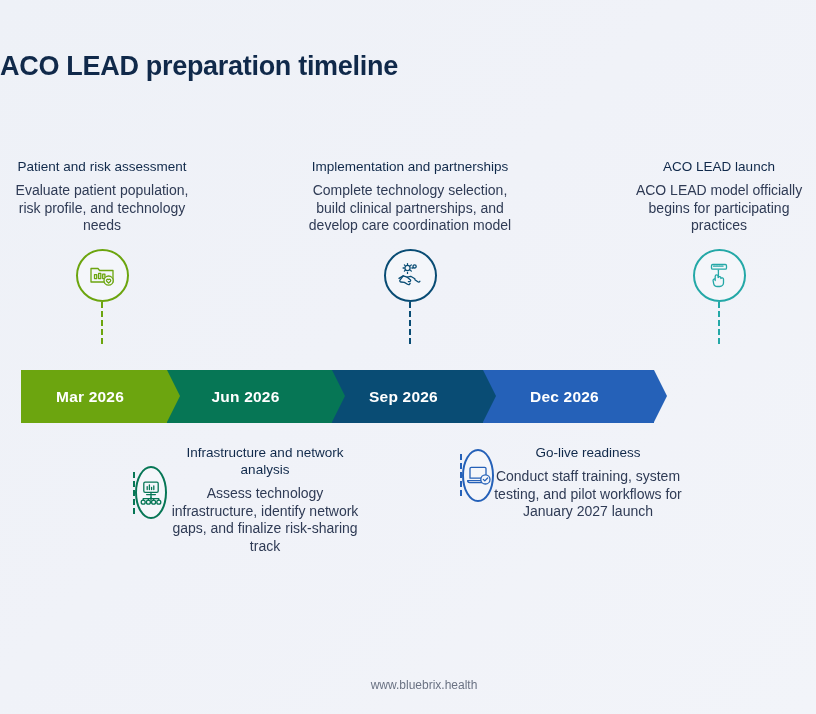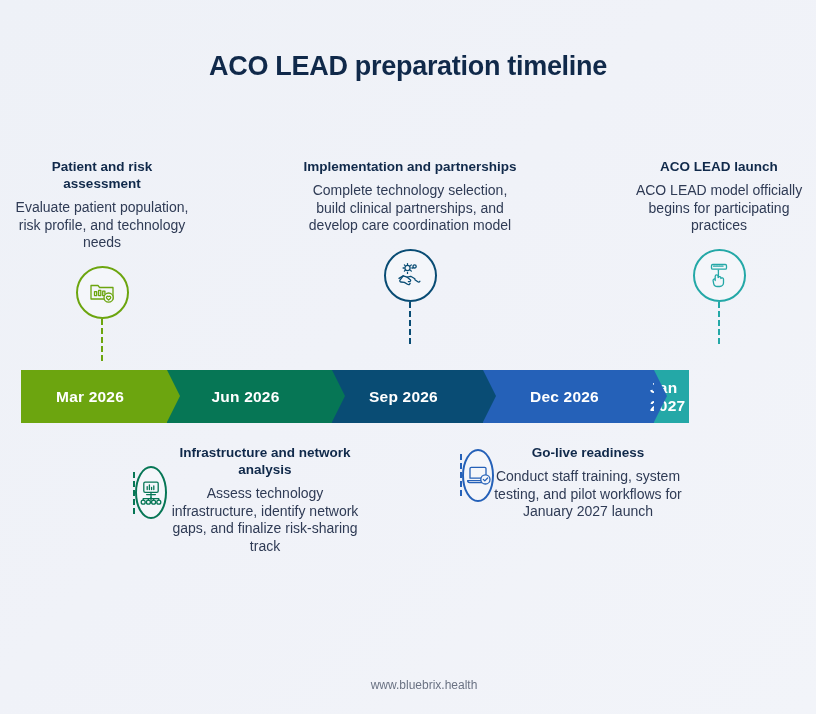--- a/index.html
+++ b/index.html
@@ -21,21 +21,21 @@
     height: 714px;
     background: linear-gradient(135deg, #eef1f7 0%, #f0f2f8 45%, #f2f4f9 100%);
   }
 
   
   .title-block {
     position: absolute;
     top: 50px;
     left: 0;
     width: 816px;
-    text-align: center;
+    text-align: left;
   }
   .title-line {
     font-size: 27px;
     font-weight: bold;
     color: #10294a;
     letter-spacing: -0.3px;
     line-height: 33px;
   }
 
   
@@ -85,21 +85,21 @@
   .segment.s4 .seg-label,
   .segment.s5 .seg-label { color: #ffffff; }
 
   
   .milestone {
     position: absolute;
     text-align: center;
   }
   .m-title {
     font-size: 13.5px;
-    font-weight: bold;
+    font-weight: normal;
     color: #10294a;
     line-height: 17px;
   }
   .m-desc {
     font-size: 14px;
     color: #2f3b55;
     line-height: 17.5px;
     margin-top: 7px;
   }
   .icon-circle {
@@ -218,23 +218,20 @@
       <span class="seg-label">Jun 2026</span>
       <span class="arrow"></span>
     </div>
     <div class="segment s3">
       <span class="seg-label">Sep 2026</span>
       <span class="arrow"></span>
     </div>
     <div class="segment s4">
       <span class="seg-label">Dec 2026</span>
       <span class="arrow"></span>
-    </div>
-    <div class="segment s5">
-      <span class="seg-label">Jan 2027</span>
     </div>
   </div>
 
   <div class="milestone m-bot" id="ms-2">
     <div class="connector"></div>
     <div class="icon-circle">
       <svg width="28" height="28" viewBox="0 0 28 28" fill="none" stroke="#067655" stroke-width="1.3" stroke-linecap="round" stroke-linejoin="round">
         <rect x="6.8" y="3.2" width="14.4" height="10.2" rx="1.3"></rect>
         <path d="M10.2 10.6v-3M12.4 10.6v-4.6M14.6 10.6v-2.2M16.8 10.6v-3.6"></path>
         <path d="M9.6 15.6h8.8"></path>

